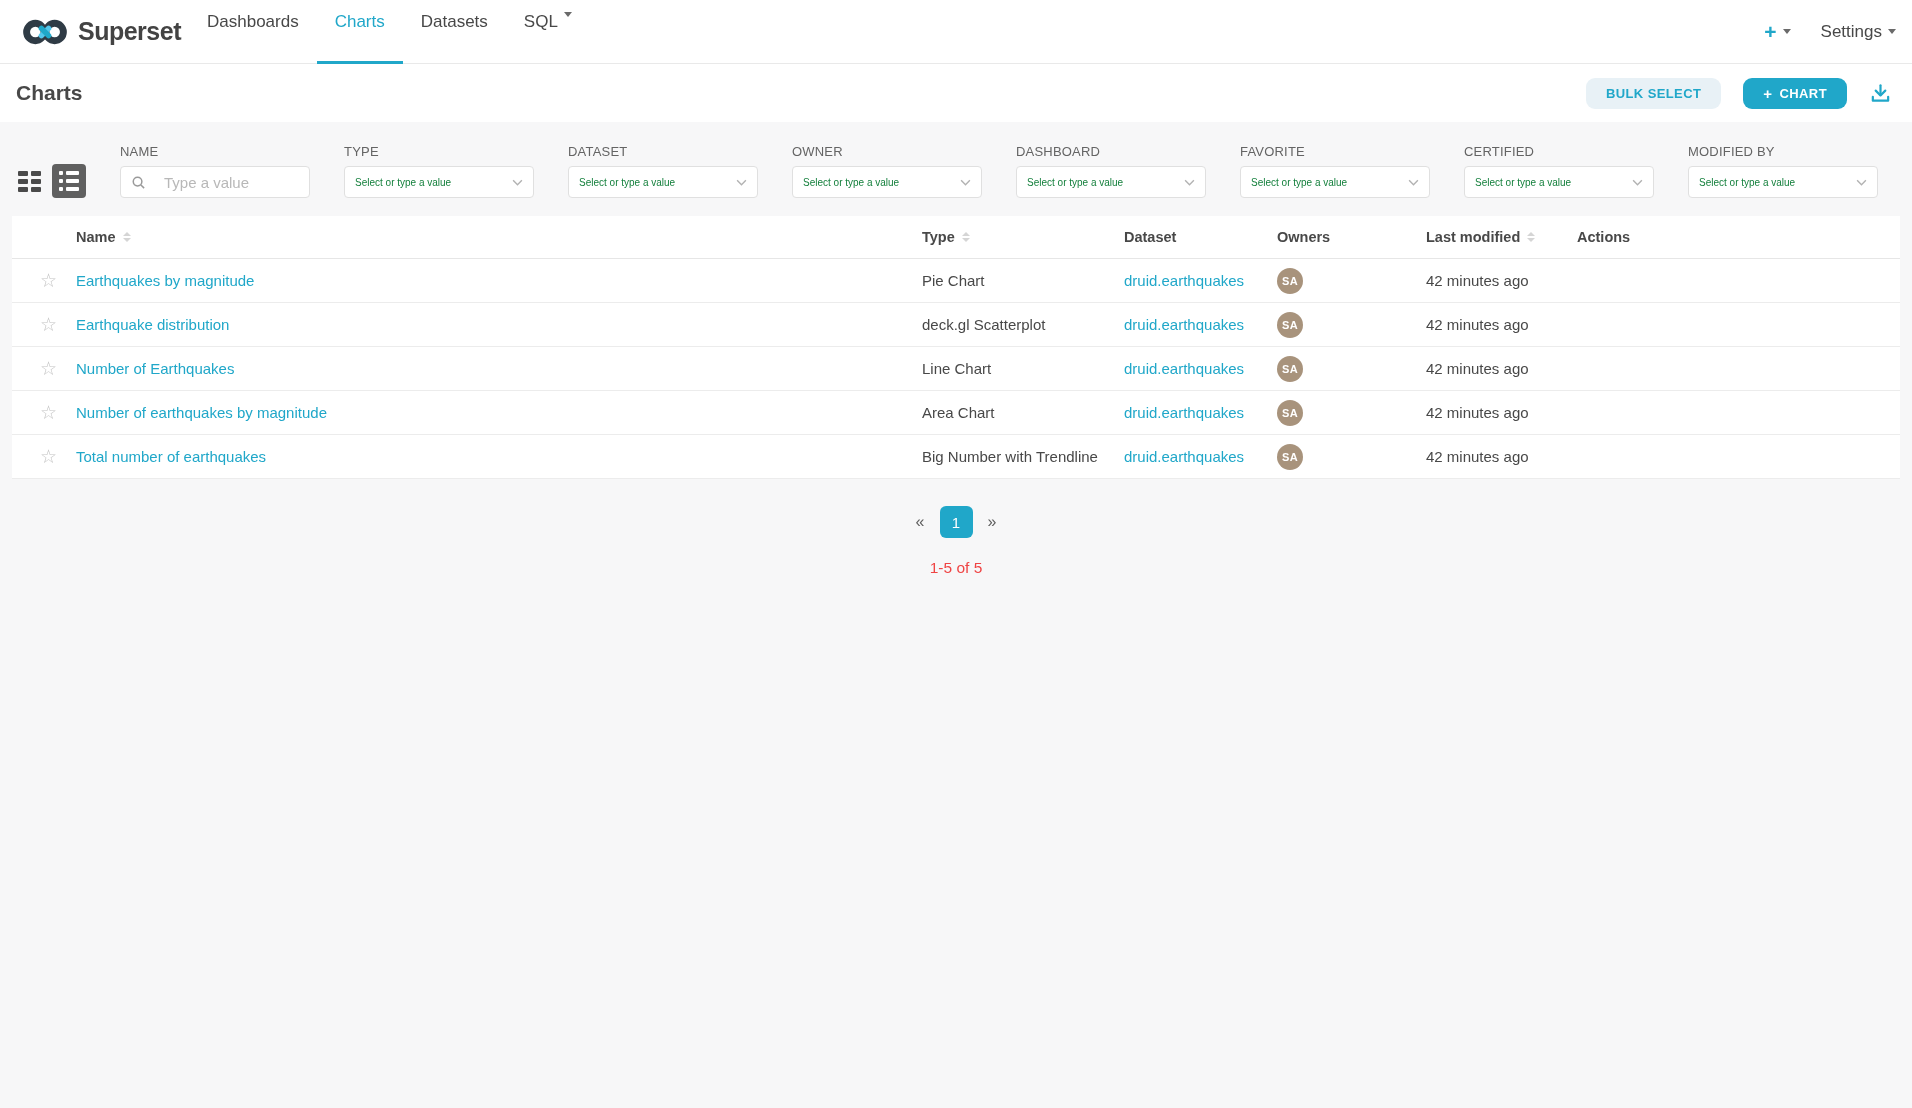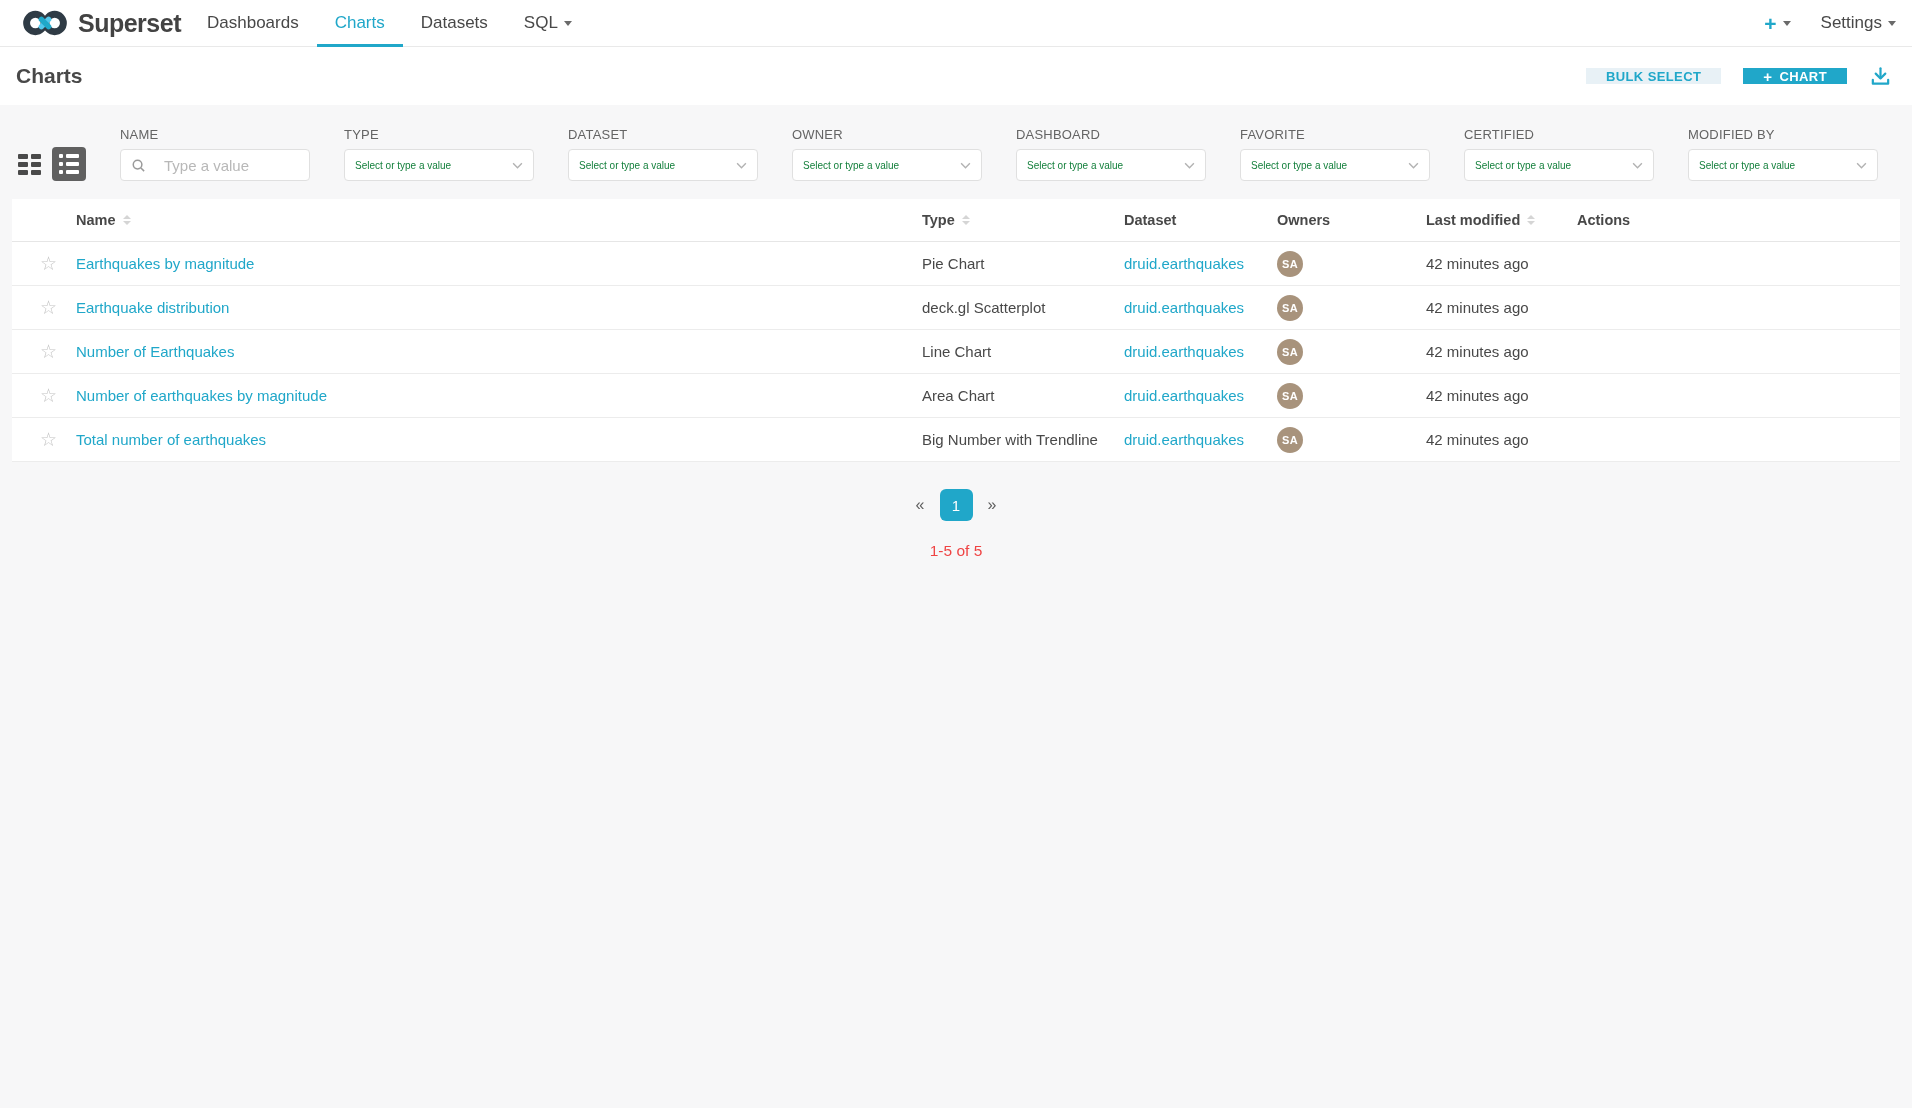--- a/index.html
+++ b/index.html
@@ -5,28 +5,28 @@
   * { box-sizing: border-box; margin: 0; padding: 0; }
   html, body { width: 1912px; height: 1108px; overflow: hidden; }
   body {
     font-family: "Liberation Sans", sans-serif;
     background: #F7F7F8;
     color: #484848;
   }
 
   
   .navbar {
-    height: 47px; background: #fff; border-bottom: 1px solid #E9E9E9;
+    height: 64px; background: #fff; border-bottom: 1px solid #E9E9E9;
     display: flex; align-items: stretch; padding: 0 12px 0 22px;
   }
   .brand { display: flex; align-items: center; gap: 10px; margin-right: 8px; cursor: pointer; }
   .brand-text { font-size: 25px; font-weight: bold; color: #434343; letter-spacing: -0.5px; }
   .nav-items { display: flex; align-items: stretch; }
   .nav-item {
-    display: flex; align-items: center; padding: 0 18px; font-size: 17px;
+    display: flex; align-items: flex-start; padding: 12px 18px; font-size: 17px;
     color: #484848; position: relative; cursor: pointer; white-space: nowrap;
   }
   .nav-item.active { color: #20A7C9; }
   .nav-item.active::after {
     content: ''; position: absolute; left: 0; right: 0; bottom: -1px;
     height: 3px; background: #20A7C9;
   }
   .caret {
     display: inline-block; width: 0; height: 0; margin-left: 6px;
     border-left: 4px solid transparent; border-right: 4px solid transparent;
@@ -34,21 +34,21 @@
   }
   .nav-right { margin-left: auto; display: flex; align-items: center; gap: 30px; padding-right: 4px; }
   .plus-menu { display: flex; align-items: center; cursor: pointer; }
   .plus-glyph { color: #20A7C9; font-size: 21px; font-weight: bold; line-height: 1; }
   .settings-menu { display: flex; align-items: center; font-size: 17px; cursor: pointer; }
 
   
   .page-header { height: 58px; background: #fff; display: flex; align-items: center; padding: 0 20px 0 16px; }
   .page-title { font-size: 21px; font-weight: bold; color: #484848; }
   .header-actions { margin-left: auto; display: flex; align-items: center; gap: 22px; }
-  .btn { border: none; border-radius: 0; height: 16px; padding: 8px 20px; font-size: 13px;
+  .btn { border: none; border-radius: 9px; height: 31px; padding: 8px 20px; font-size: 13px;
          font-weight: bold; letter-spacing: 0.4px; cursor: pointer;
          font-family: "Liberation Sans", sans-serif; display: flex; align-items: center; gap: 7px; }
   .btn-bulk { background: #E8F1F6; color: #20A7C9; }
   .btn-chart { background: #20A7C9; color: #fff; }
   .btn-chart .plus-small { font-size: 15px; font-weight: bold; }
   .icon-btn { background: none; border: none; cursor: pointer; display: flex; align-items: center; }
 
   
   .filter-bar { display: flex; gap: 34px; padding: 22px 0 18px 18px; align-items: flex-end; }
   .view-toggles { display: flex; align-items: center; gap: 11px; height: 34px; }

